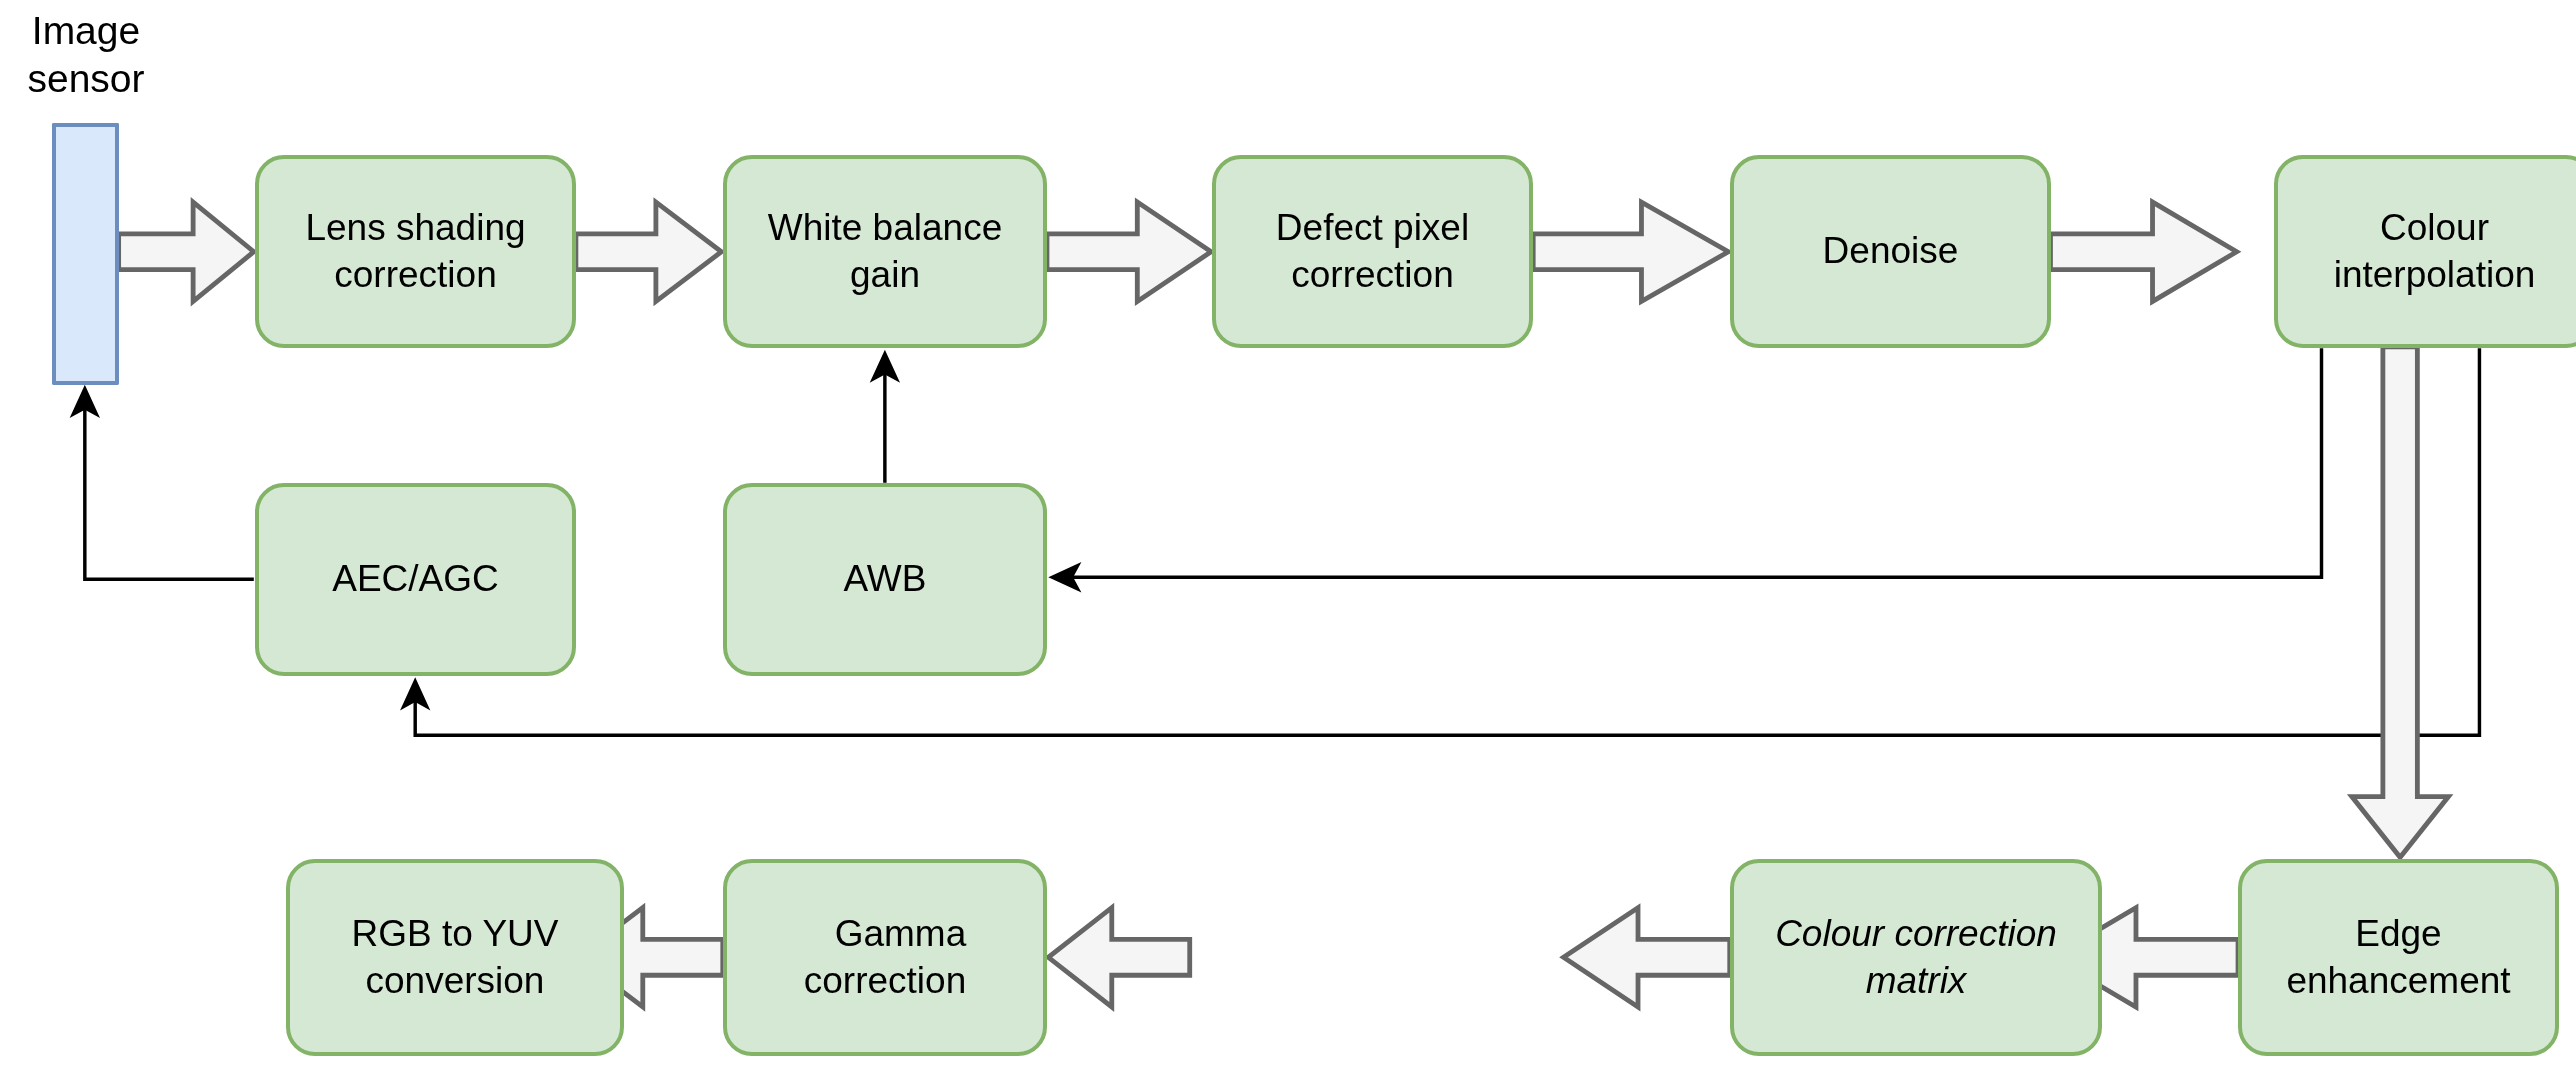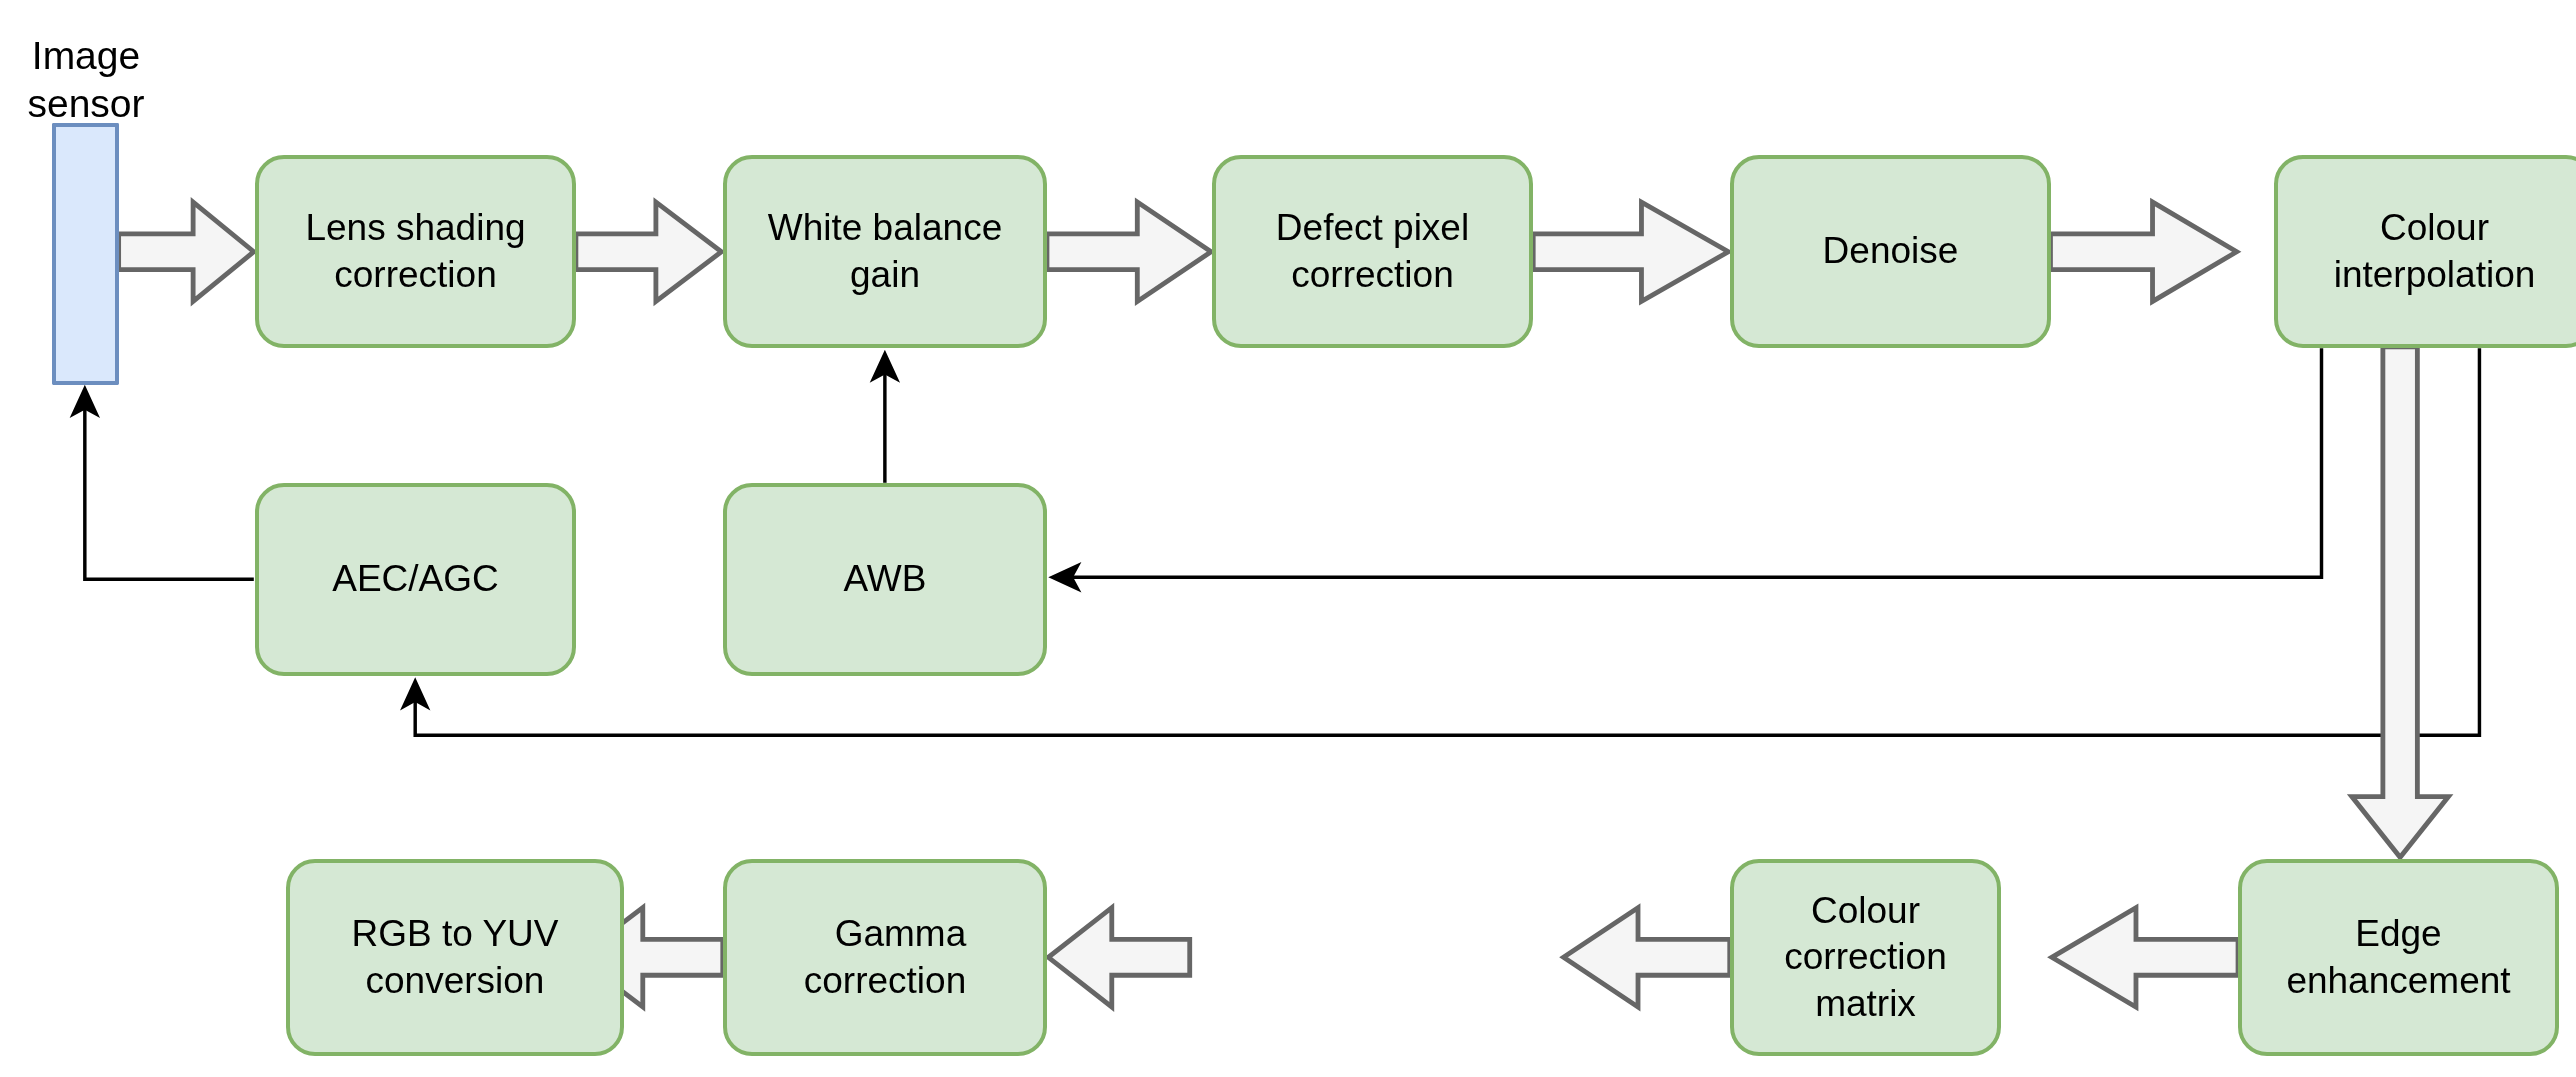--- a/index.html
+++ b/index.html
@@ -28,21 +28,20 @@
   .sensor{
     position:absolute; z-index:1; box-sizing:border-box;
     left:52px; top:123px; width:67px; height:262px;
     background:var(--sensor-fill); border:4.1px solid var(--sensor-border);
     border-radius:1.4px;
   }
   .sensor-label{
     position:absolute; z-index:1; left:0px; top:7px; width:172px;
     text-align:center; font-size:39px; line-height:1.22; white-space:pre-line;
     color:var(--text);
-    margin-top:25px;
   }
   .thin{stroke:var(--connector); stroke-width:5; fill:none;}
   .head{fill:var(--connector); stroke:none;}
   .block{fill:var(--arrow-fill); stroke:var(--arrow-border); stroke-width:7; stroke-linejoin:miter;}
 </style>
 </head>
 <body>
 
 <div class="canvas">
 
@@ -106,21 +105,21 @@
   </div>
 
   <div class="node" style="left:238px;top:859px;width:338px;height:197px;margin-left:48px;">
     <span class="lbl">RGB to YUV
 conversion</span>
   </div>
   <div class="node" style="left:723px;top:859px;width:324px;height:197px;text-align:right;">
     <span class="lbl">Gamma
 correction</span>
   </div>
-  <div class="node" style="left:1730px;top:859px;width:271px;height:197px;">
+  <div class="node" style="left:1730px;top:859px;width:372px;height:197px;font-style:italic;">
     <span class="lbl">Colour correction
 matrix</span>
   </div>
   <div class="node" style="left:2238px;top:859px;width:321px;height:197px;">
     <span class="lbl">Edge
 enhancement</span>
   </div>
 
 </div>
 

